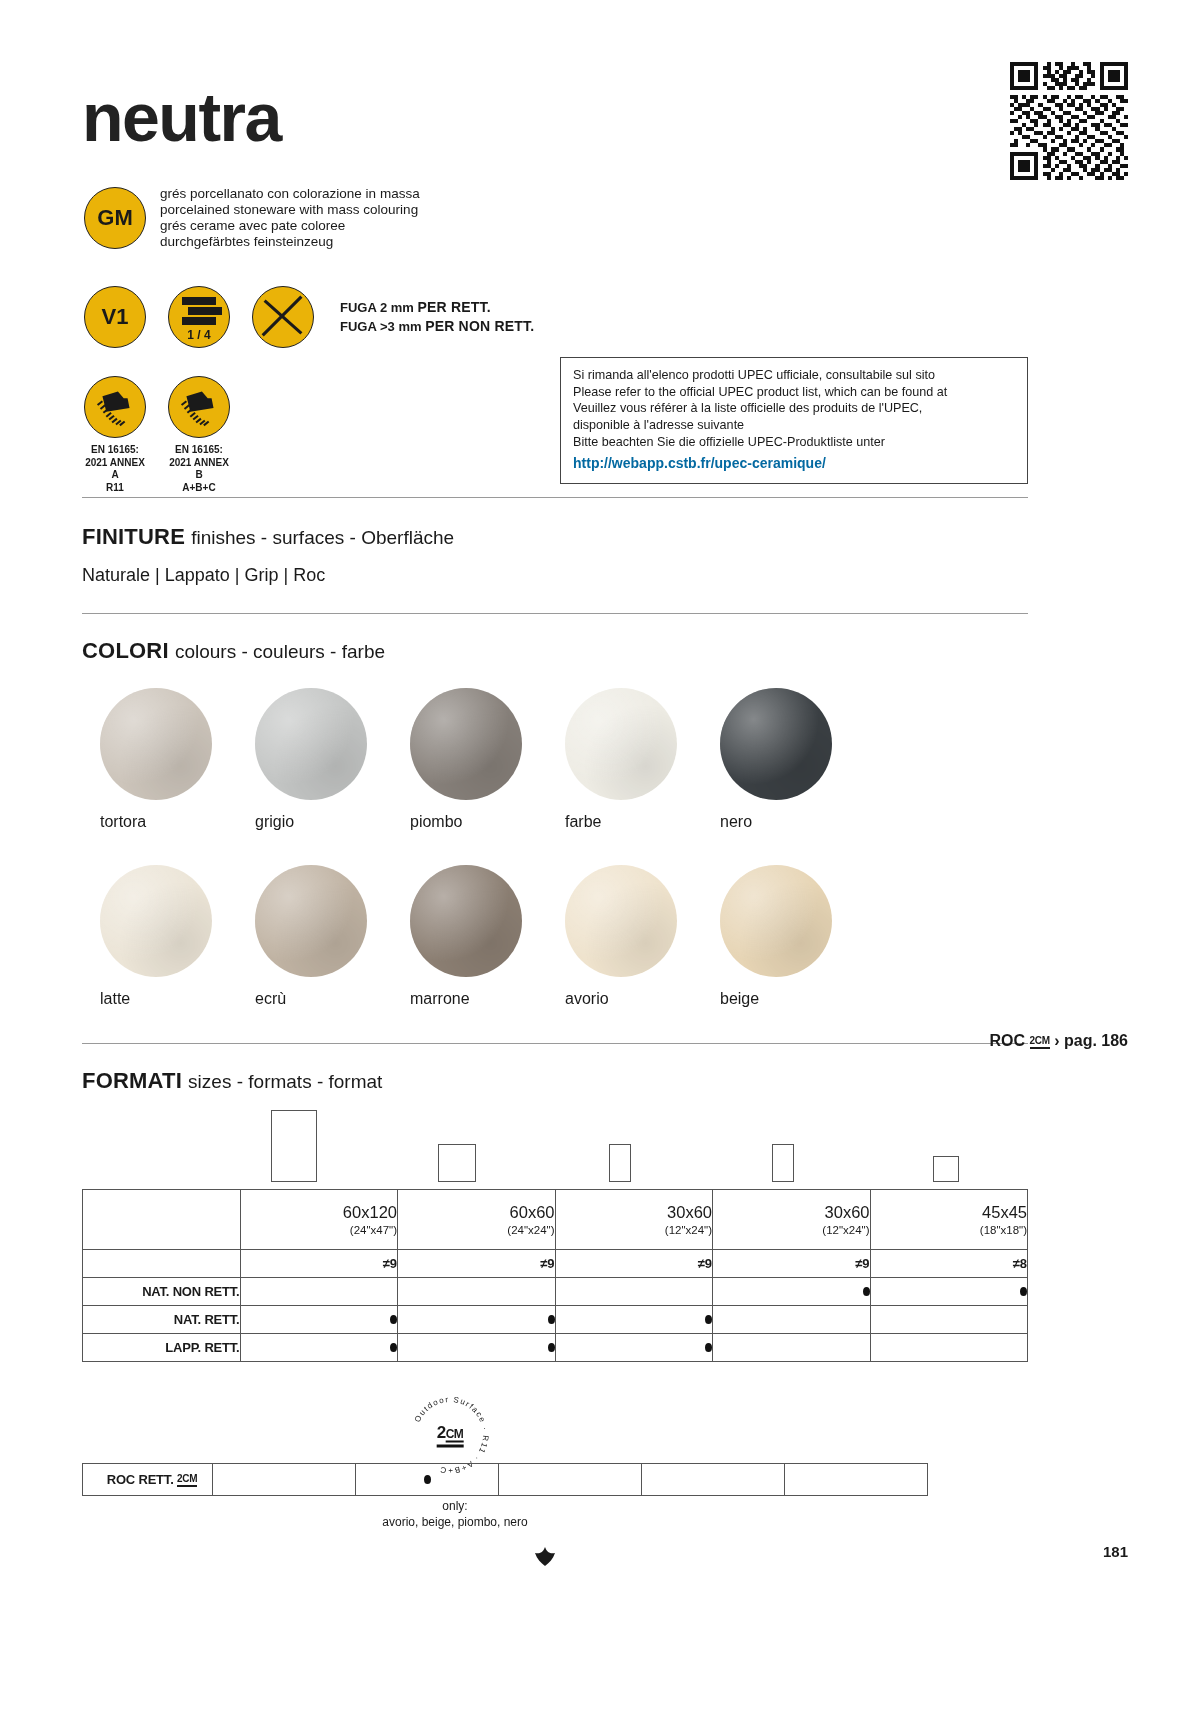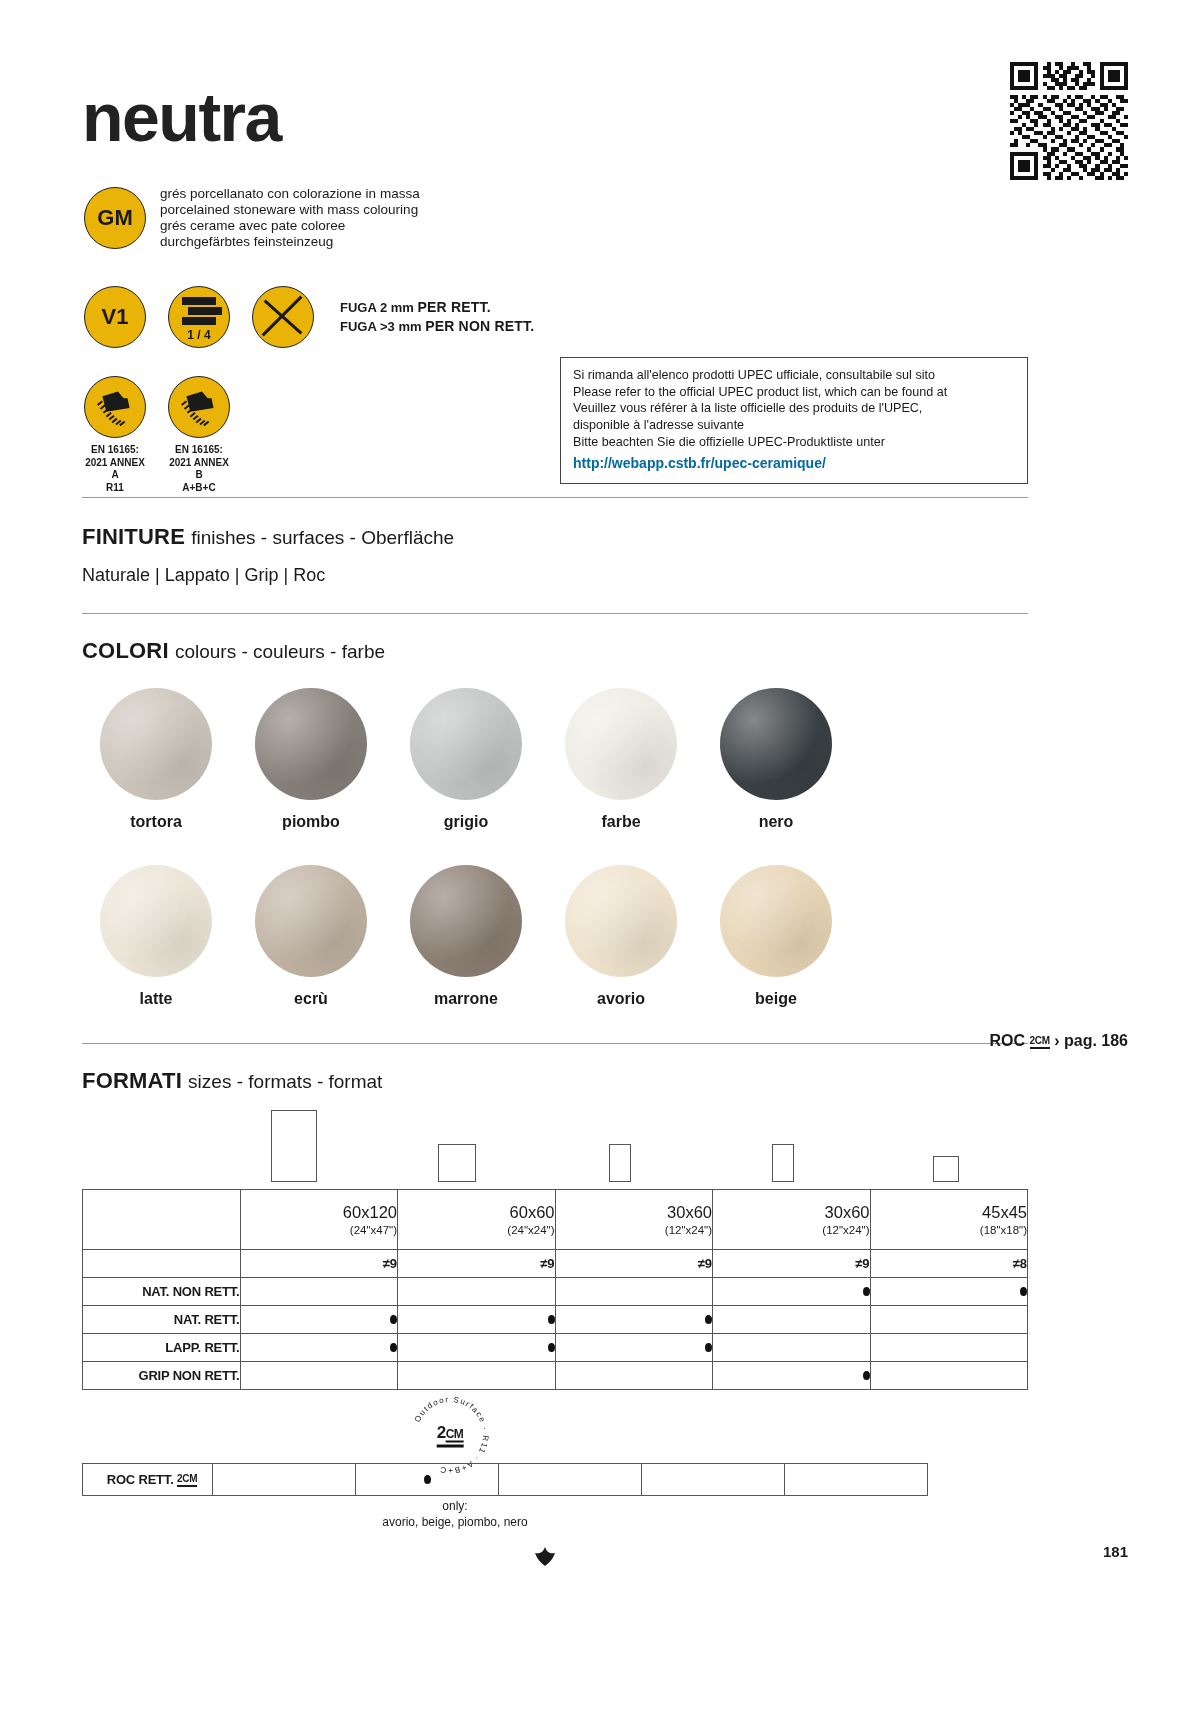--- a/index.html
+++ b/index.html
@@ -56,21 +56,21 @@
   .hr { position: absolute; left: 82px; width: 946px; height: 1.4px; background: #9a9a9a; }
 
   
   .sec-head { position: absolute; left: 82px; font-size: 22px; }
   .sec-head b { font-weight: bold; letter-spacing: .2px; }
   .sec-head .sub { font-weight: normal; font-size: 19px; }
   .finiture-list { position: absolute; left: 82px; font-size: 18px; }
 
   
   .swatch-row { position: absolute; left: 100px; display: flex; gap: 43px; }
-  .sw { width: 112px; text-align: center; font-weight: bold; }
+  .sw { width: 112px; text-align: left; }
   .sw-dot { width: 112px; height: 112px; border-radius: 50%; position: relative; overflow: hidden; }
   .sw-dot::after {
     content: ""; position: absolute; inset: 0; border-radius: 50%;
     background:
       radial-gradient(circle at 30% 28%, rgba(255,255,255,.38), transparent 58%),
       radial-gradient(circle at 72% 70%, rgba(0,0,0,.09), transparent 55%);
   }
   .sw-lbl { margin-top: 13px; font-size: 16px; }
 
   
@@ -443,26 +443,26 @@
     <b>COLORI</b>
     <span class="sub">colours - couleurs - farbe</span>
   </div>
 
   <div class="swatch-row" id="swrow1" style="top:688px">
       <div class="sw">
         <div class="sw-dot" style="background: rgb(205, 197, 187);"></div>
         <div class="sw-lbl">tortora</div>
       </div>
       <div class="sw">
+        <div class="sw-dot" style="background: rgb(195, 197, 196);"></div>
+        <div class="sw-lbl">grigio</div>
+      </div>
+      <div class="sw">
         <div class="sw-dot" style="background: rgb(135, 128, 122);"></div>
         <div class="sw-lbl">piombo</div>
-      </div>
-      <div class="sw">
-        <div class="sw-dot" style="background: rgb(195, 197, 196);"></div>
-        <div class="sw-lbl">grigio</div>
       </div>
       <div class="sw">
         <div class="sw-dot" style="background: rgb(238, 236, 228);"></div>
         <div class="sw-lbl">farbe</div>
       </div>
       <div class="sw">
         <div class="sw-dot" style="background: rgb(59, 64, 68);"></div>
         <div class="sw-lbl">nero</div>
       </div>
     </div>
@@ -568,28 +568,20 @@
           <td></td>
         </tr>
         <tr>
           <td class="rowlbl">LAPP. RETT.</td>
           <td><span class="dot"></span></td>
           <td><span class="dot"></span></td>
           <td><span class="dot"></span></td>
           <td></td>
           <td></td>
         </tr>
-        <tr>
-          <td class="rowlbl">GRIP NON RETT.</td>
-          <td></td>
-          <td></td>
-          <td></td>
-          <td><span class="dot"></span></td>
-          <td></td>
-        </tr>
       </tbody>
   </table>
 
   <div class="badge2cm">
     <svg width="92" height="92" viewBox="0 0 92 92">
       <defs>
           <path id="ringpath" d="M46,46 m-33,0 a33,33 0 1,1 66,0 a33,33 0 1,1 -66,0"></path>
         </defs>
       <text font-size="8" fill="#1a1a1a" font-family="Liberation Sans, sans-serif" letter-spacing="1.4">
         <textPath href="#ringpath" startOffset="6%">Outdoor Surface · R11 · A+B+C</textPath>

